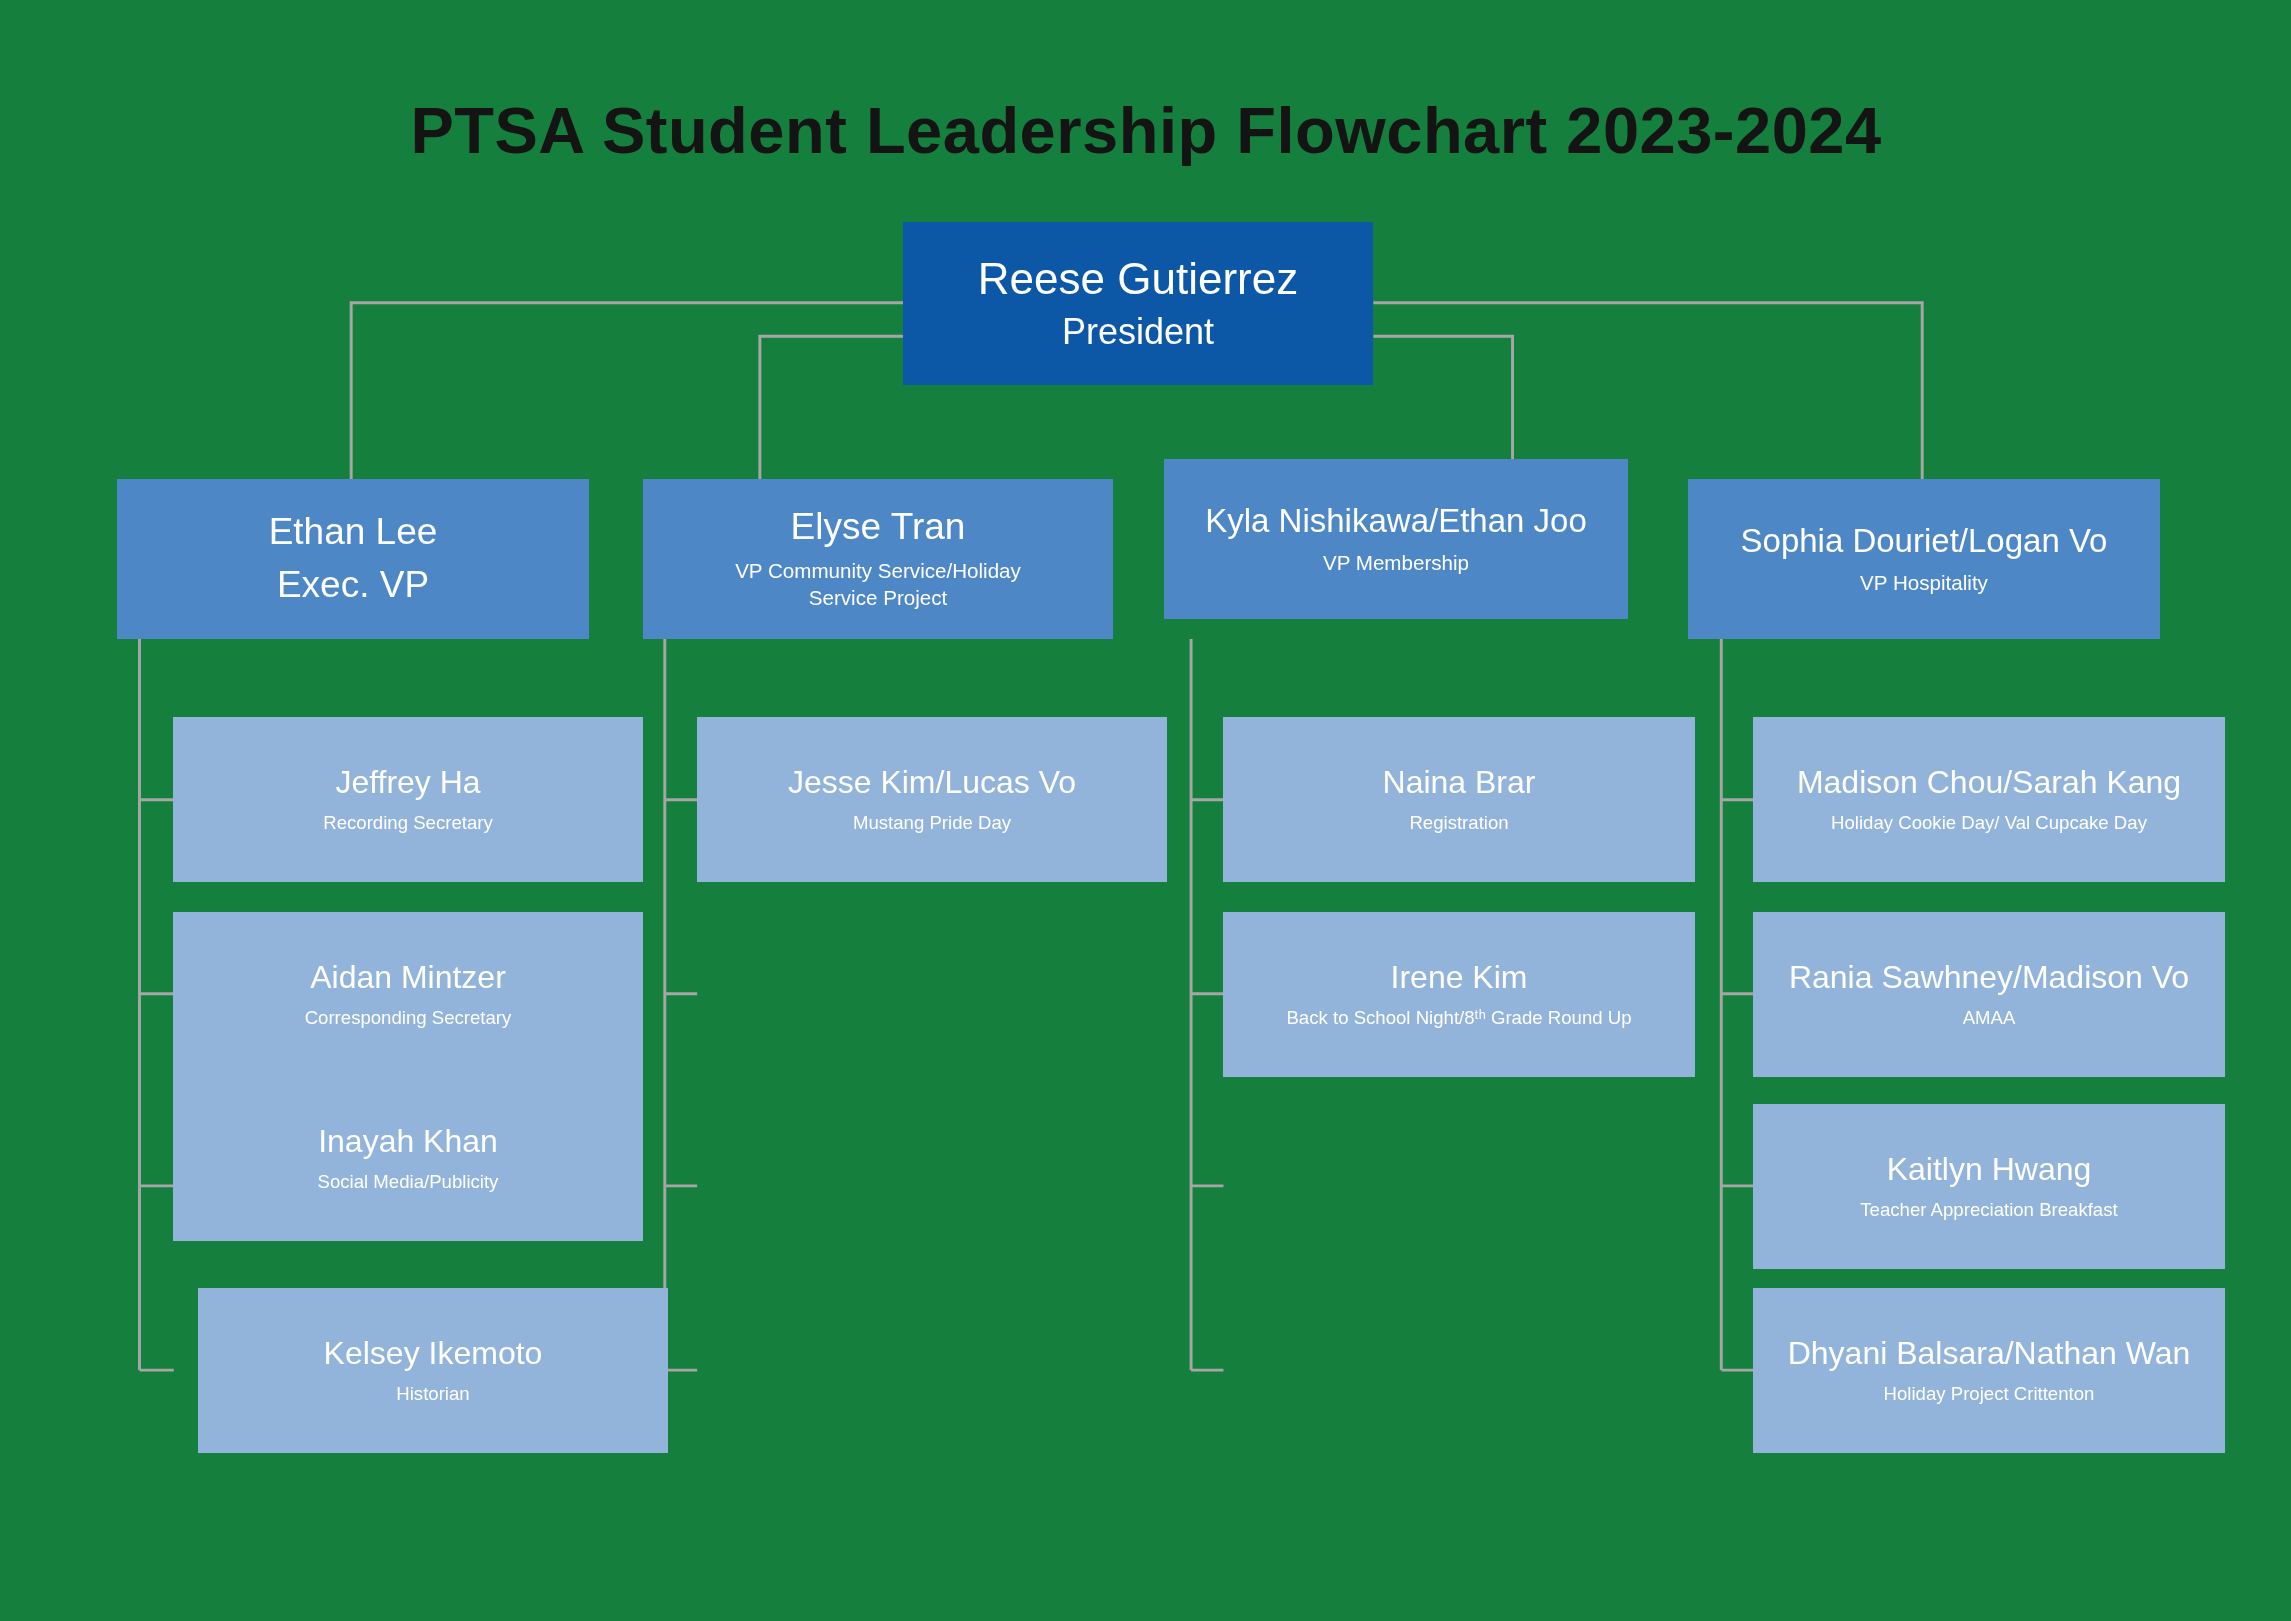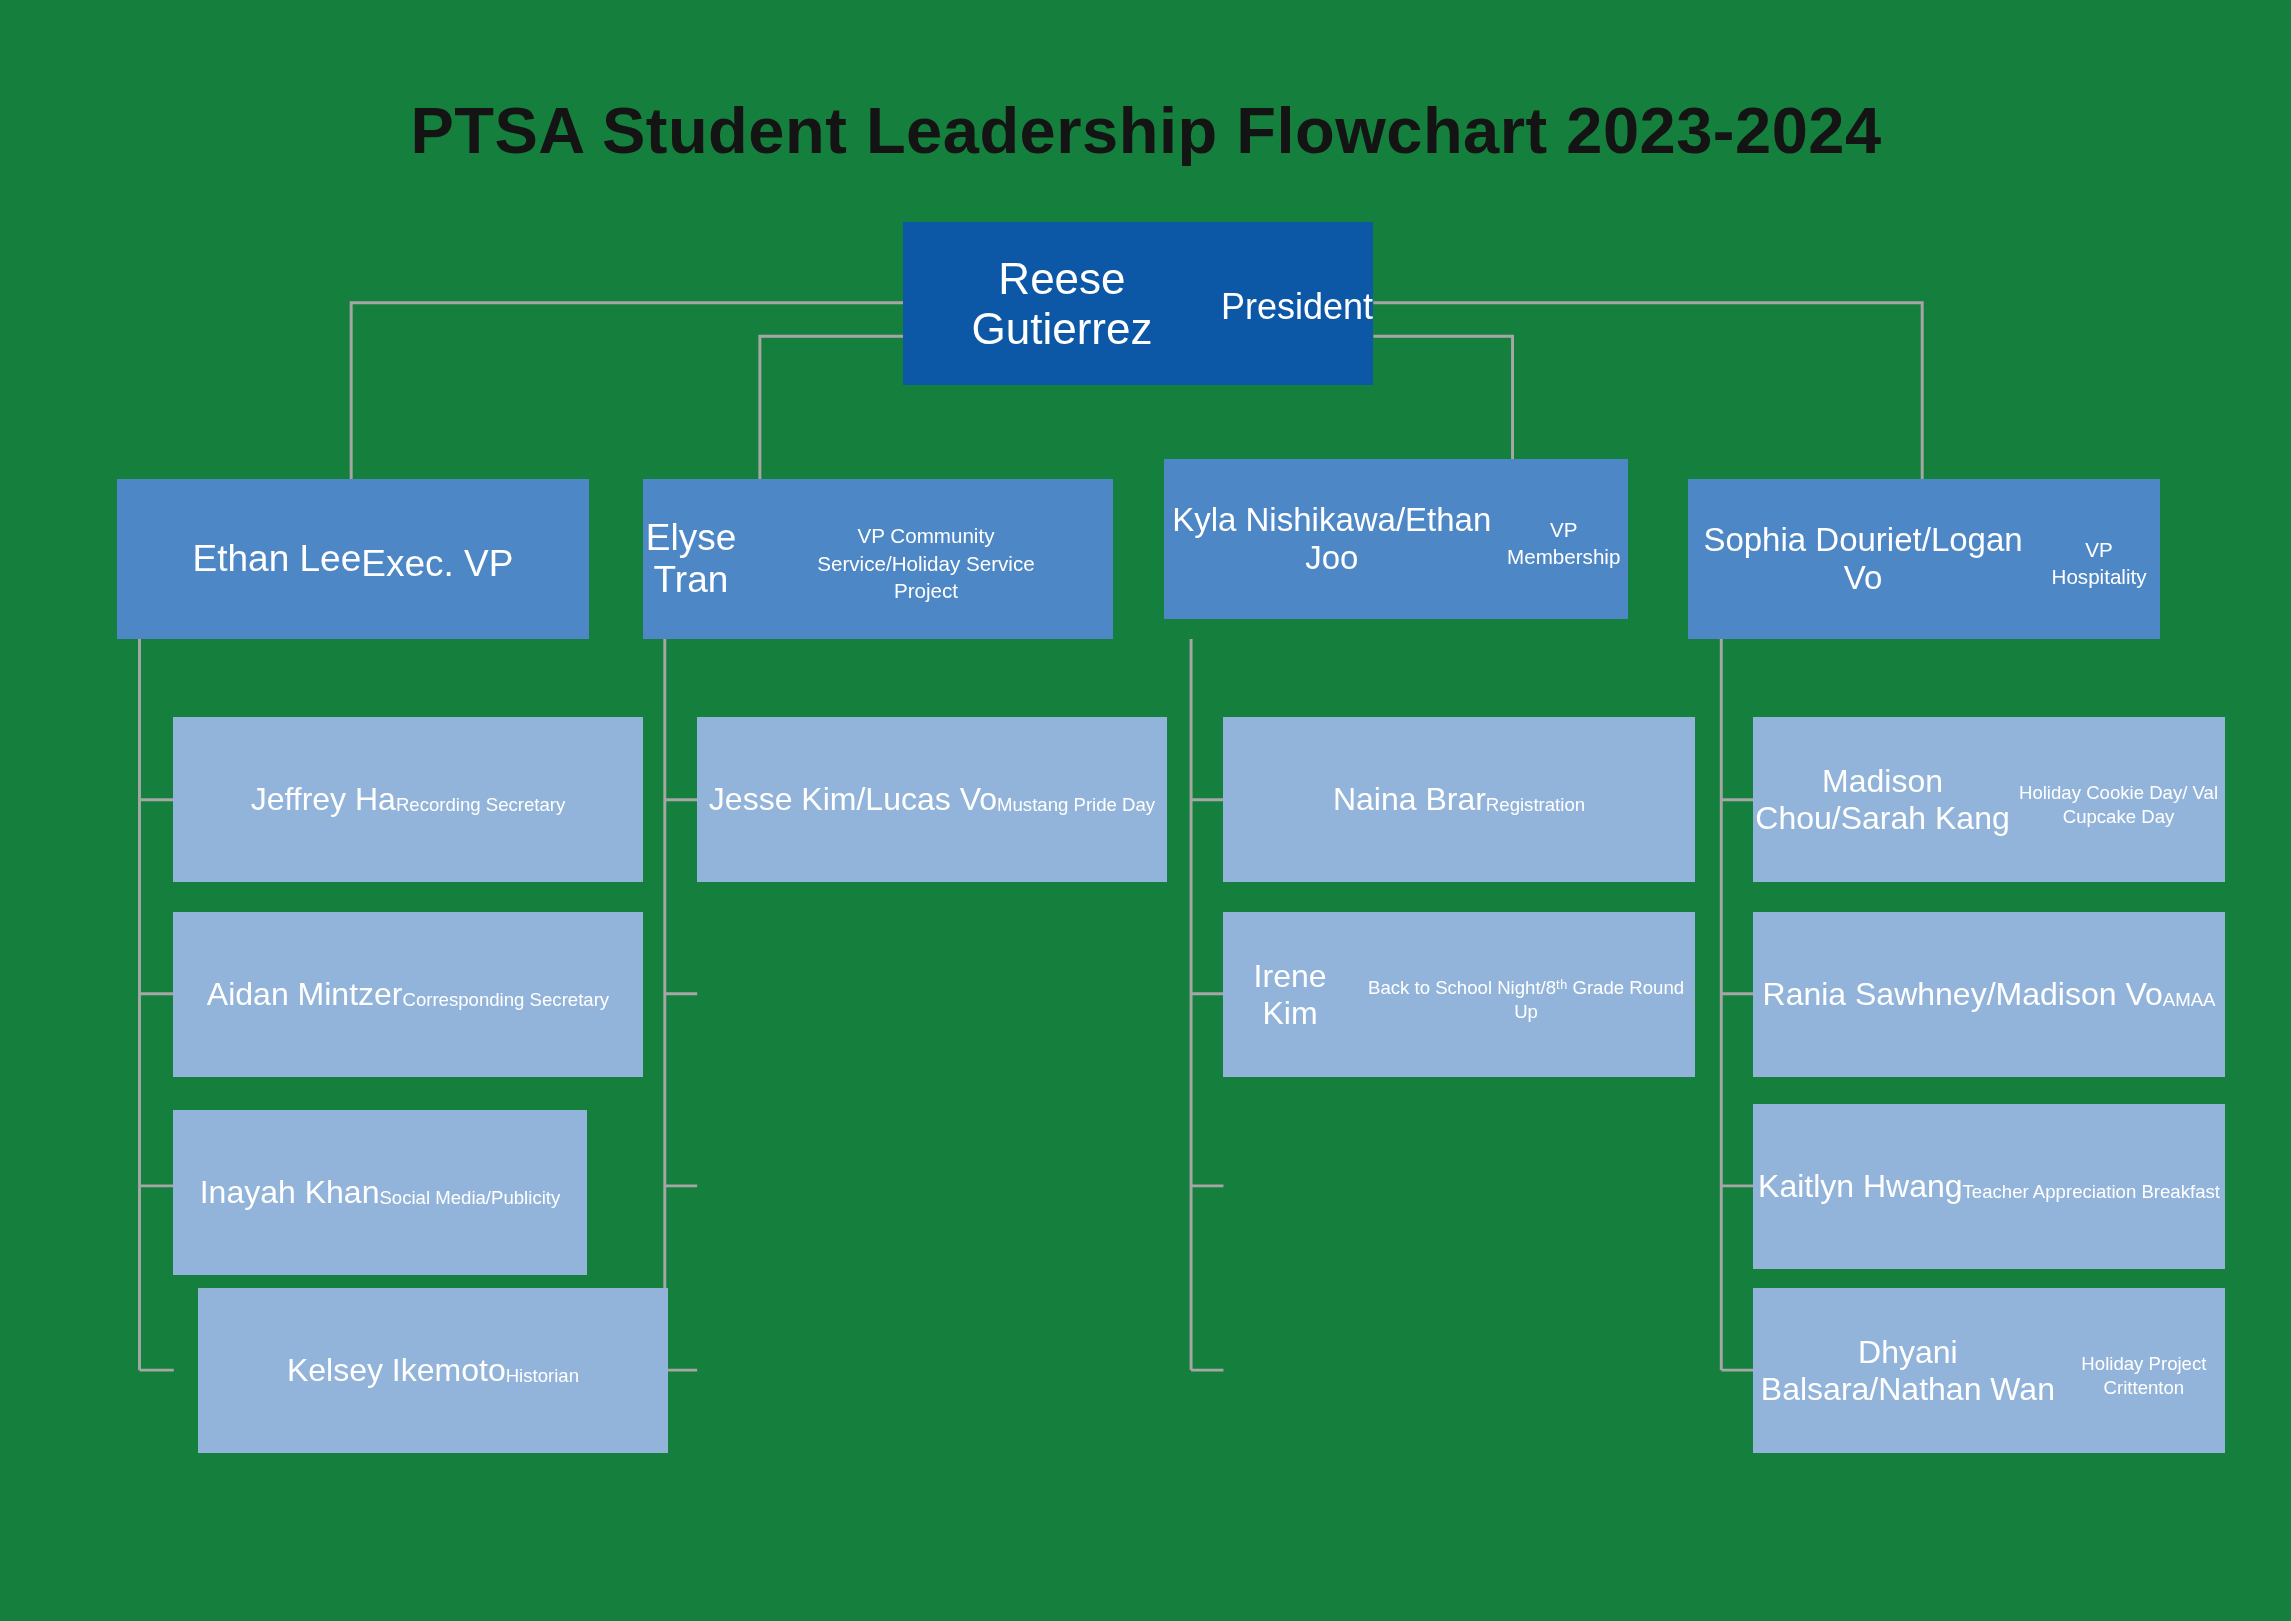--- a/index.html
+++ b/index.html
@@ -30,21 +30,21 @@
   svg.connectors polyline,
   svg.connectors line {
     fill: none;
     stroke: var(--connector, #a6a6a6);
     stroke-width: 3;
   }
 
   .node {
     position: absolute;
     display: flex;
-    flex-direction: row;
+    flex-direction: column;
     align-items: center;
     justify-content: center;
     text-align: center;
     color: #ffffff;
   }
   .president { background: var(--president, #0d57a7); }
   .vp        { background: var(--vp, #4d87c6); }
   .member    { background: var(--member, #92b4da); }
 
   .president .name { font-size: 44px; }
@@ -125,21 +125,21 @@
   <div class="node member" style="left:173px; top:717px; width:470px; height:165px;">
     <div class="name">Jeffrey Ha</div>
     <div class="role">Recording Secretary</div>
   </div>
 
   <div class="node member" style="left:173px; top:912px; width:470px; height:165px;">
     <div class="name">Aidan Mintzer</div>
     <div class="role">Corresponding Secretary</div>
   </div>
 
-  <div class="node member" style="left:173px; top:1110px; width:414px; height:165px;">
+  <div class="node member" style="left:173px; top:1076px; width:470px; height:165px;">
     <div class="name">Inayah Khan</div>
     <div class="role">Social Media/Publicity</div>
   </div>
 
   <div class="node member" style="left:173px; top:1288px; width:470px; height:165px;margin-left:25px;">
     <div class="name">Kelsey Ikemoto</div>
     <div class="role">Historian</div>
   </div>
 
   <div class="node member" style="left:697px; top:717px; width:470px; height:165px;">

